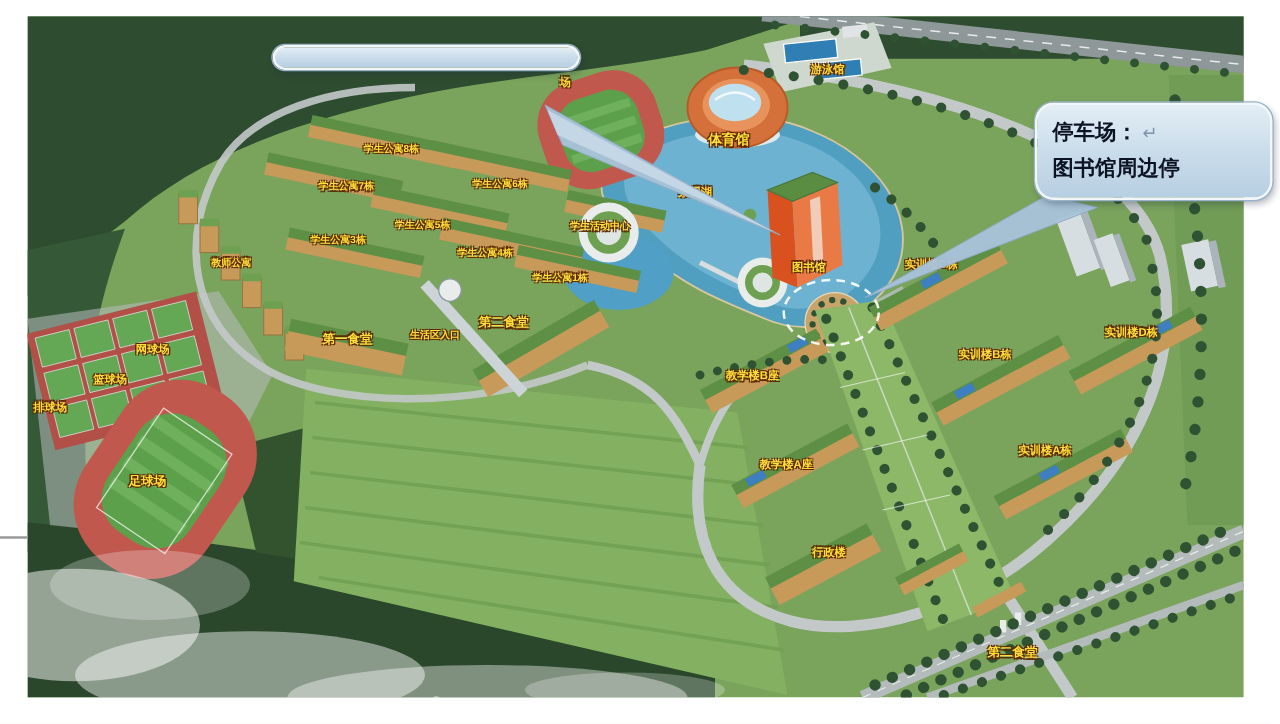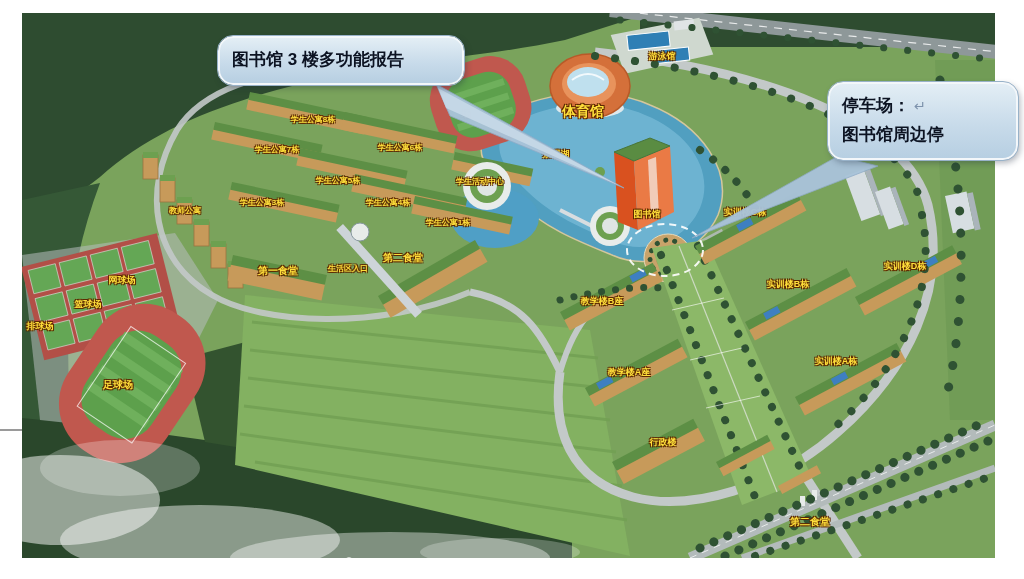--- a/index.html
+++ b/index.html
@@ -323,29 +323,29 @@
       <ellipse cx="500" cy="552" rx="80" ry="14" opacity="0.25"></ellipse>
       <path d="M345,560 q4,-4 8,0 M358,566 q4,-4 8,0" stroke="#ffffff" stroke-width="1.5" fill="none" opacity="0.9"></path>
     </g>
   </svg>
 
   <div id="left-rule"></div>
 
   <div id="labels-layer">
       <span class="map-label" style="left: 452px; top: 66px; font-size: 9px;">场</span>
       <span class="map-label" style="left: 662px; top: 56px; font-size: 9px;">游泳馆</span>
-      <span class="map-label" style="left: 583px; top: 112px; font-size: 14px;">体育馆</span>
+      <span class="map-label" style="left: 583px; top: 112px; font-size: 11px;">体育馆</span>
       <span class="map-label" style="left: 466px; top: 114px; font-size: 9px;">场</span>
       <span class="map-label" style="left: 313px; top: 119px; font-size: 8px;">学生公寓8栋</span>
       <span class="map-label" style="left: 400px; top: 147px; font-size: 8px;">学生公寓6栋</span>
       <span class="map-label" style="left: 277px; top: 149px; font-size: 8px;">学生公寓7栋</span>
       <span class="map-label" style="left: 556px; top: 154px; font-size: 9px;">景观湖</span>
       <span class="map-label" style="left: 338px; top: 180px; font-size: 8px;">学生公寓5栋</span>
       <span class="map-label" style="left: 480px; top: 181px; font-size: 8px;">学生活动中心</span>
-      <span class="map-label" style="left: 262px; top: 202px; font-size: 8px;">学生公寓3栋</span>
+      <span class="map-label" style="left: 262px; top: 192px; font-size: 8px; padding-left: 17px;">学生公寓3栋</span>
       <span class="map-label" style="left: 388px; top: 202px; font-size: 8px;">学生公寓4栋</span>
       <span class="map-label" style="left: 647px; top: 214px; font-size: 9px;">图书馆</span>
       <span class="map-label" style="left: 745px; top: 212px; font-size: 9px;">实训楼C栋</span>
       <span class="map-label" style="left: 448px; top: 222px; font-size: 8px;">学生公寓1栋</span>
       <span class="map-label" style="left: 185px; top: 210px; font-size: 8px;">教师公寓</span>
       <span class="map-label" style="left: 403px; top: 258px; font-size: 10px;">第二食堂</span>
       <span class="map-label" style="left: 905px; top: 266px; font-size: 9px;">实训楼D栋</span>
       <span class="map-label" style="left: 348px; top: 268px; font-size: 8px;">生活区入口</span>
       <span class="map-label" style="left: 278px; top: 271px; font-size: 10px;">第一食堂</span>
       <span class="map-label" style="left: 122px; top: 280px; font-size: 9px;">网球场</span>
@@ -361,21 +361,20 @@
     </div>
 
   <svg id="annot-layer" viewBox="0 0 1024 579">
     <ellipse cx="665" cy="250" rx="38" ry="26" fill="none" stroke="#ffffff" stroke-width="2" stroke-dasharray="7 5" opacity="0.9"></ellipse>
     <polygon points="436,84 450,116 624,188" fill="#a9c3d9" stroke="#8fabc6" stroke-width="0.8" opacity="0.96"></polygon>
     <polygon points="438,88 446,108 620,186" fill="#c9dbe9" opacity="0.85"></polygon>
     <polygon points="838,156 878,166 692,238" fill="#a9c3d9" stroke="#8fabc6" stroke-width="0.8" opacity="0.96"></polygon>
   </svg>
 
   <div class="callout" id="callout-meeting">
-    <div class="line">图书馆 3 楼多功能报告</div>
   </div>
 
   <div class="callout" id="callout-parking">
     <div class="line">
       <span>停车场：</span><span class="ret-mark">↵</span>
     </div>
     <div class="line">图书馆周边停</div>
   </div>
 
 </div>

